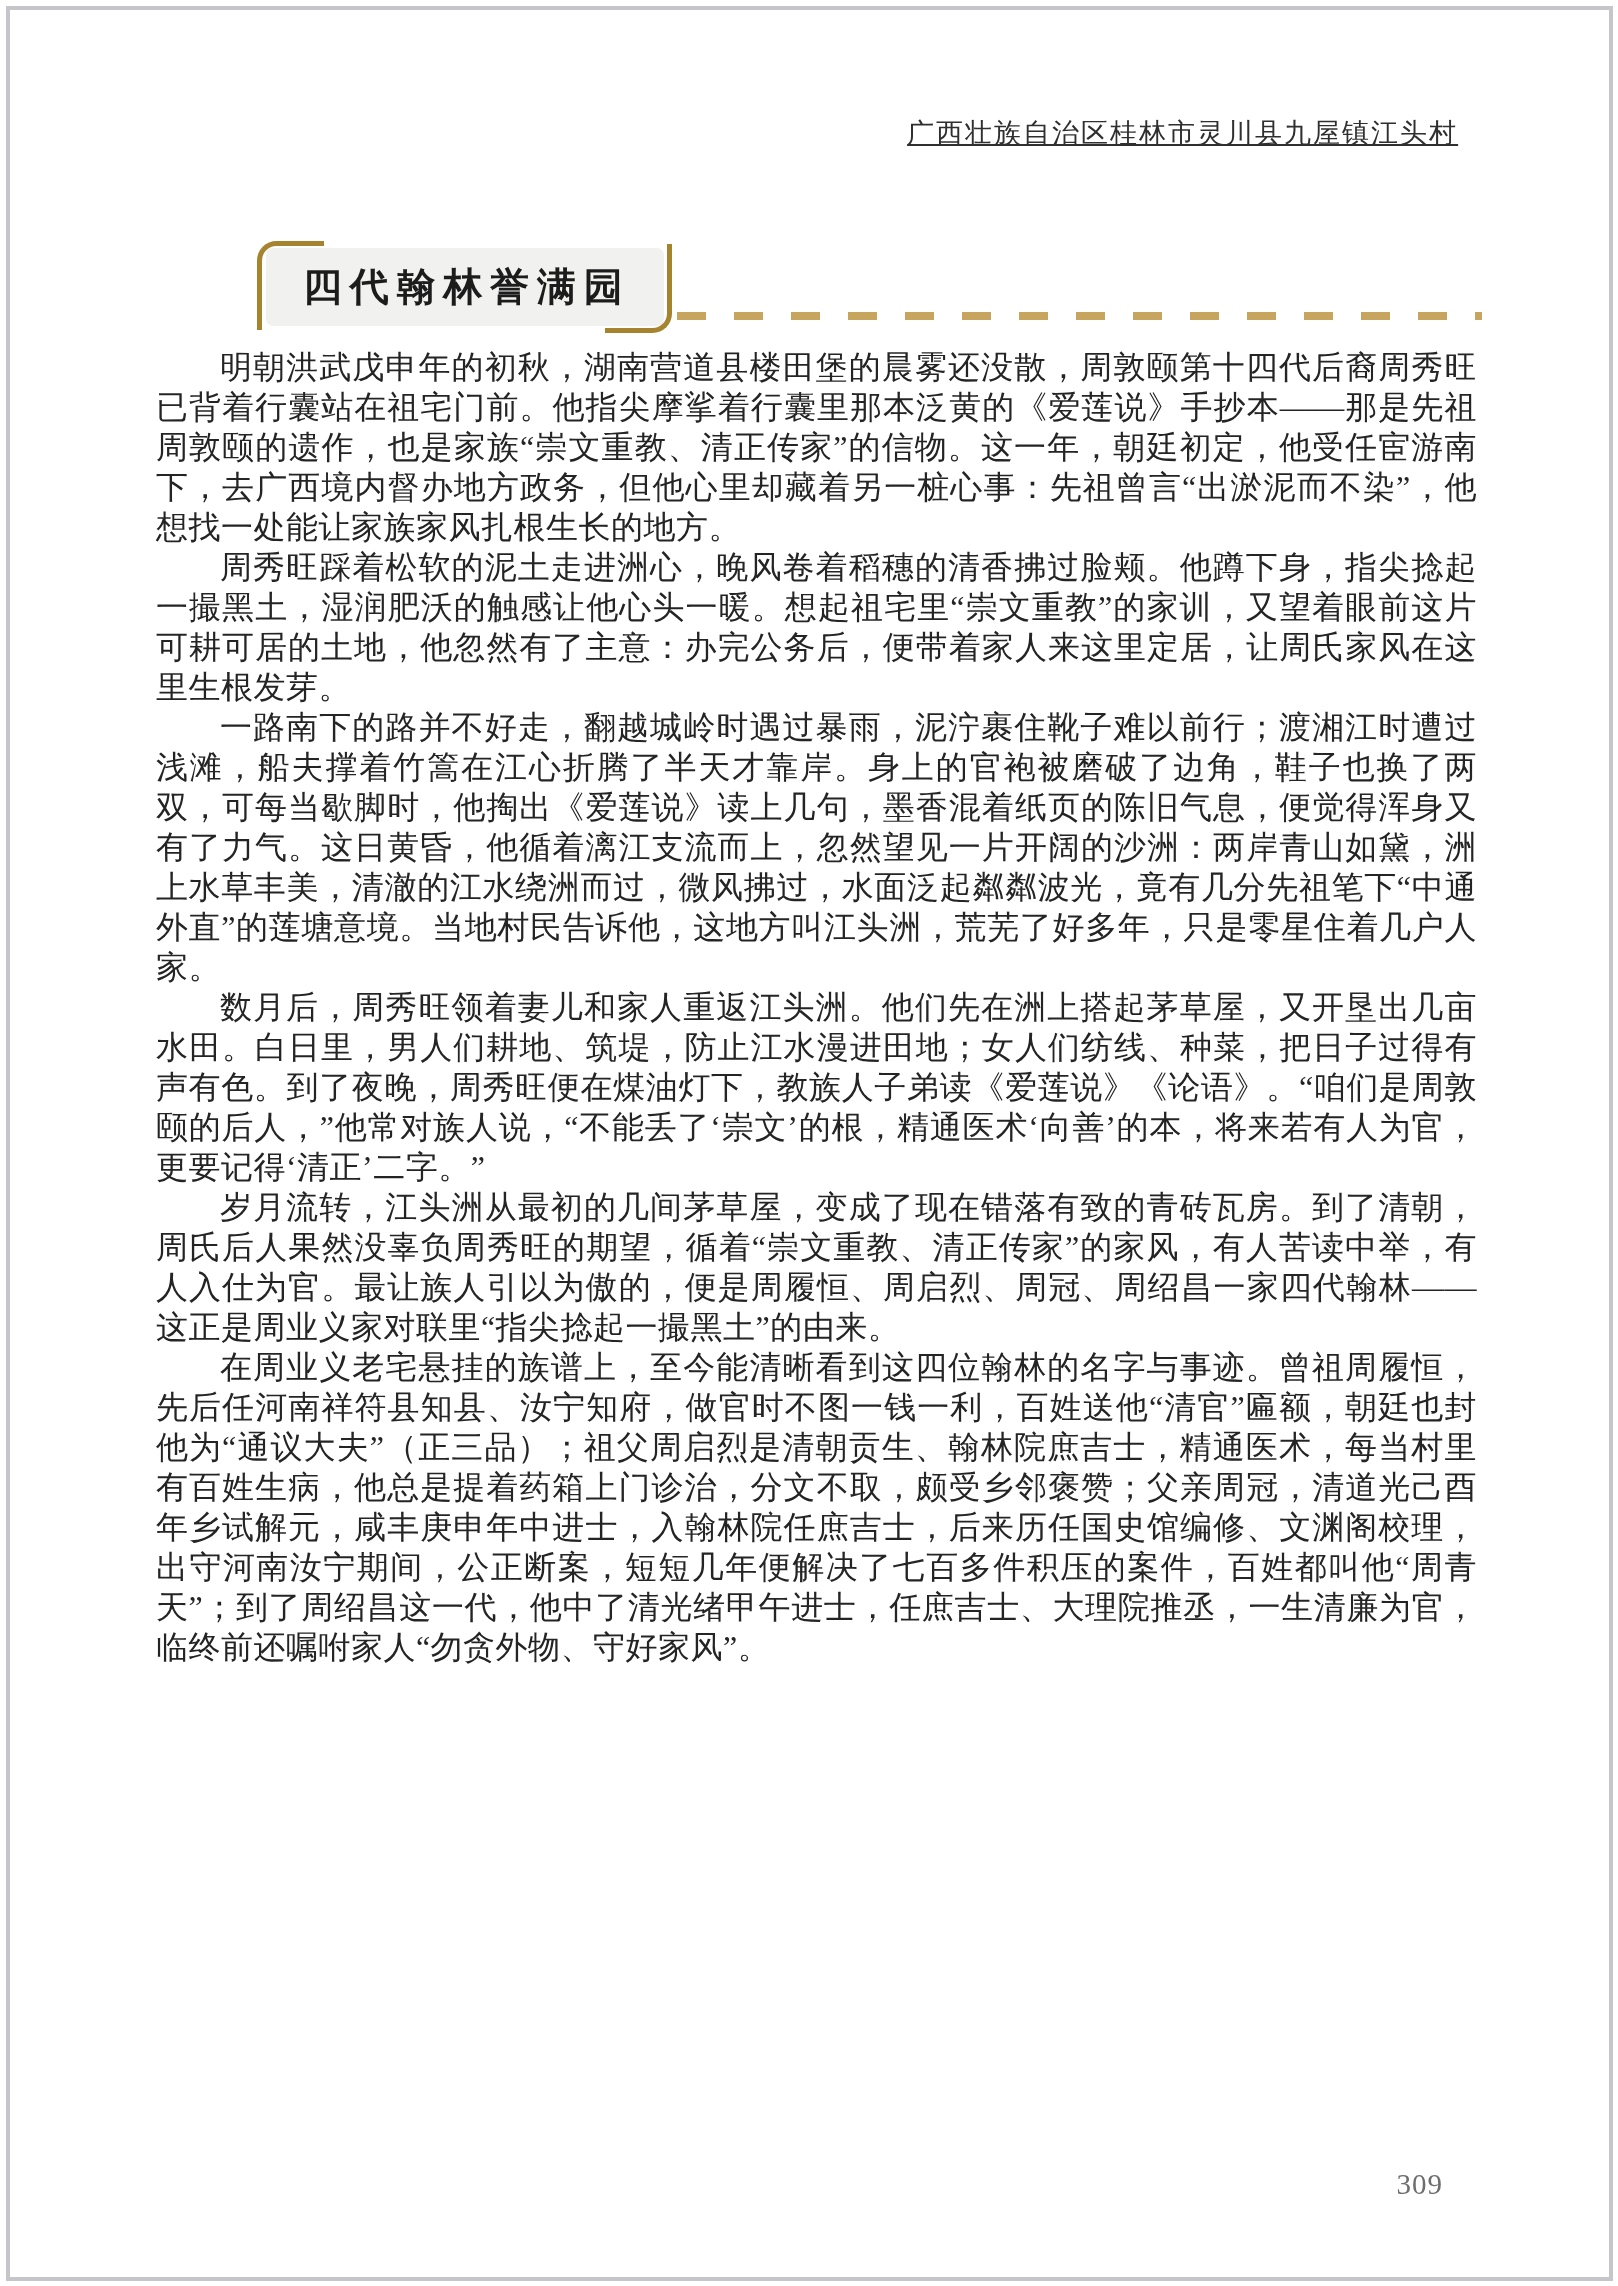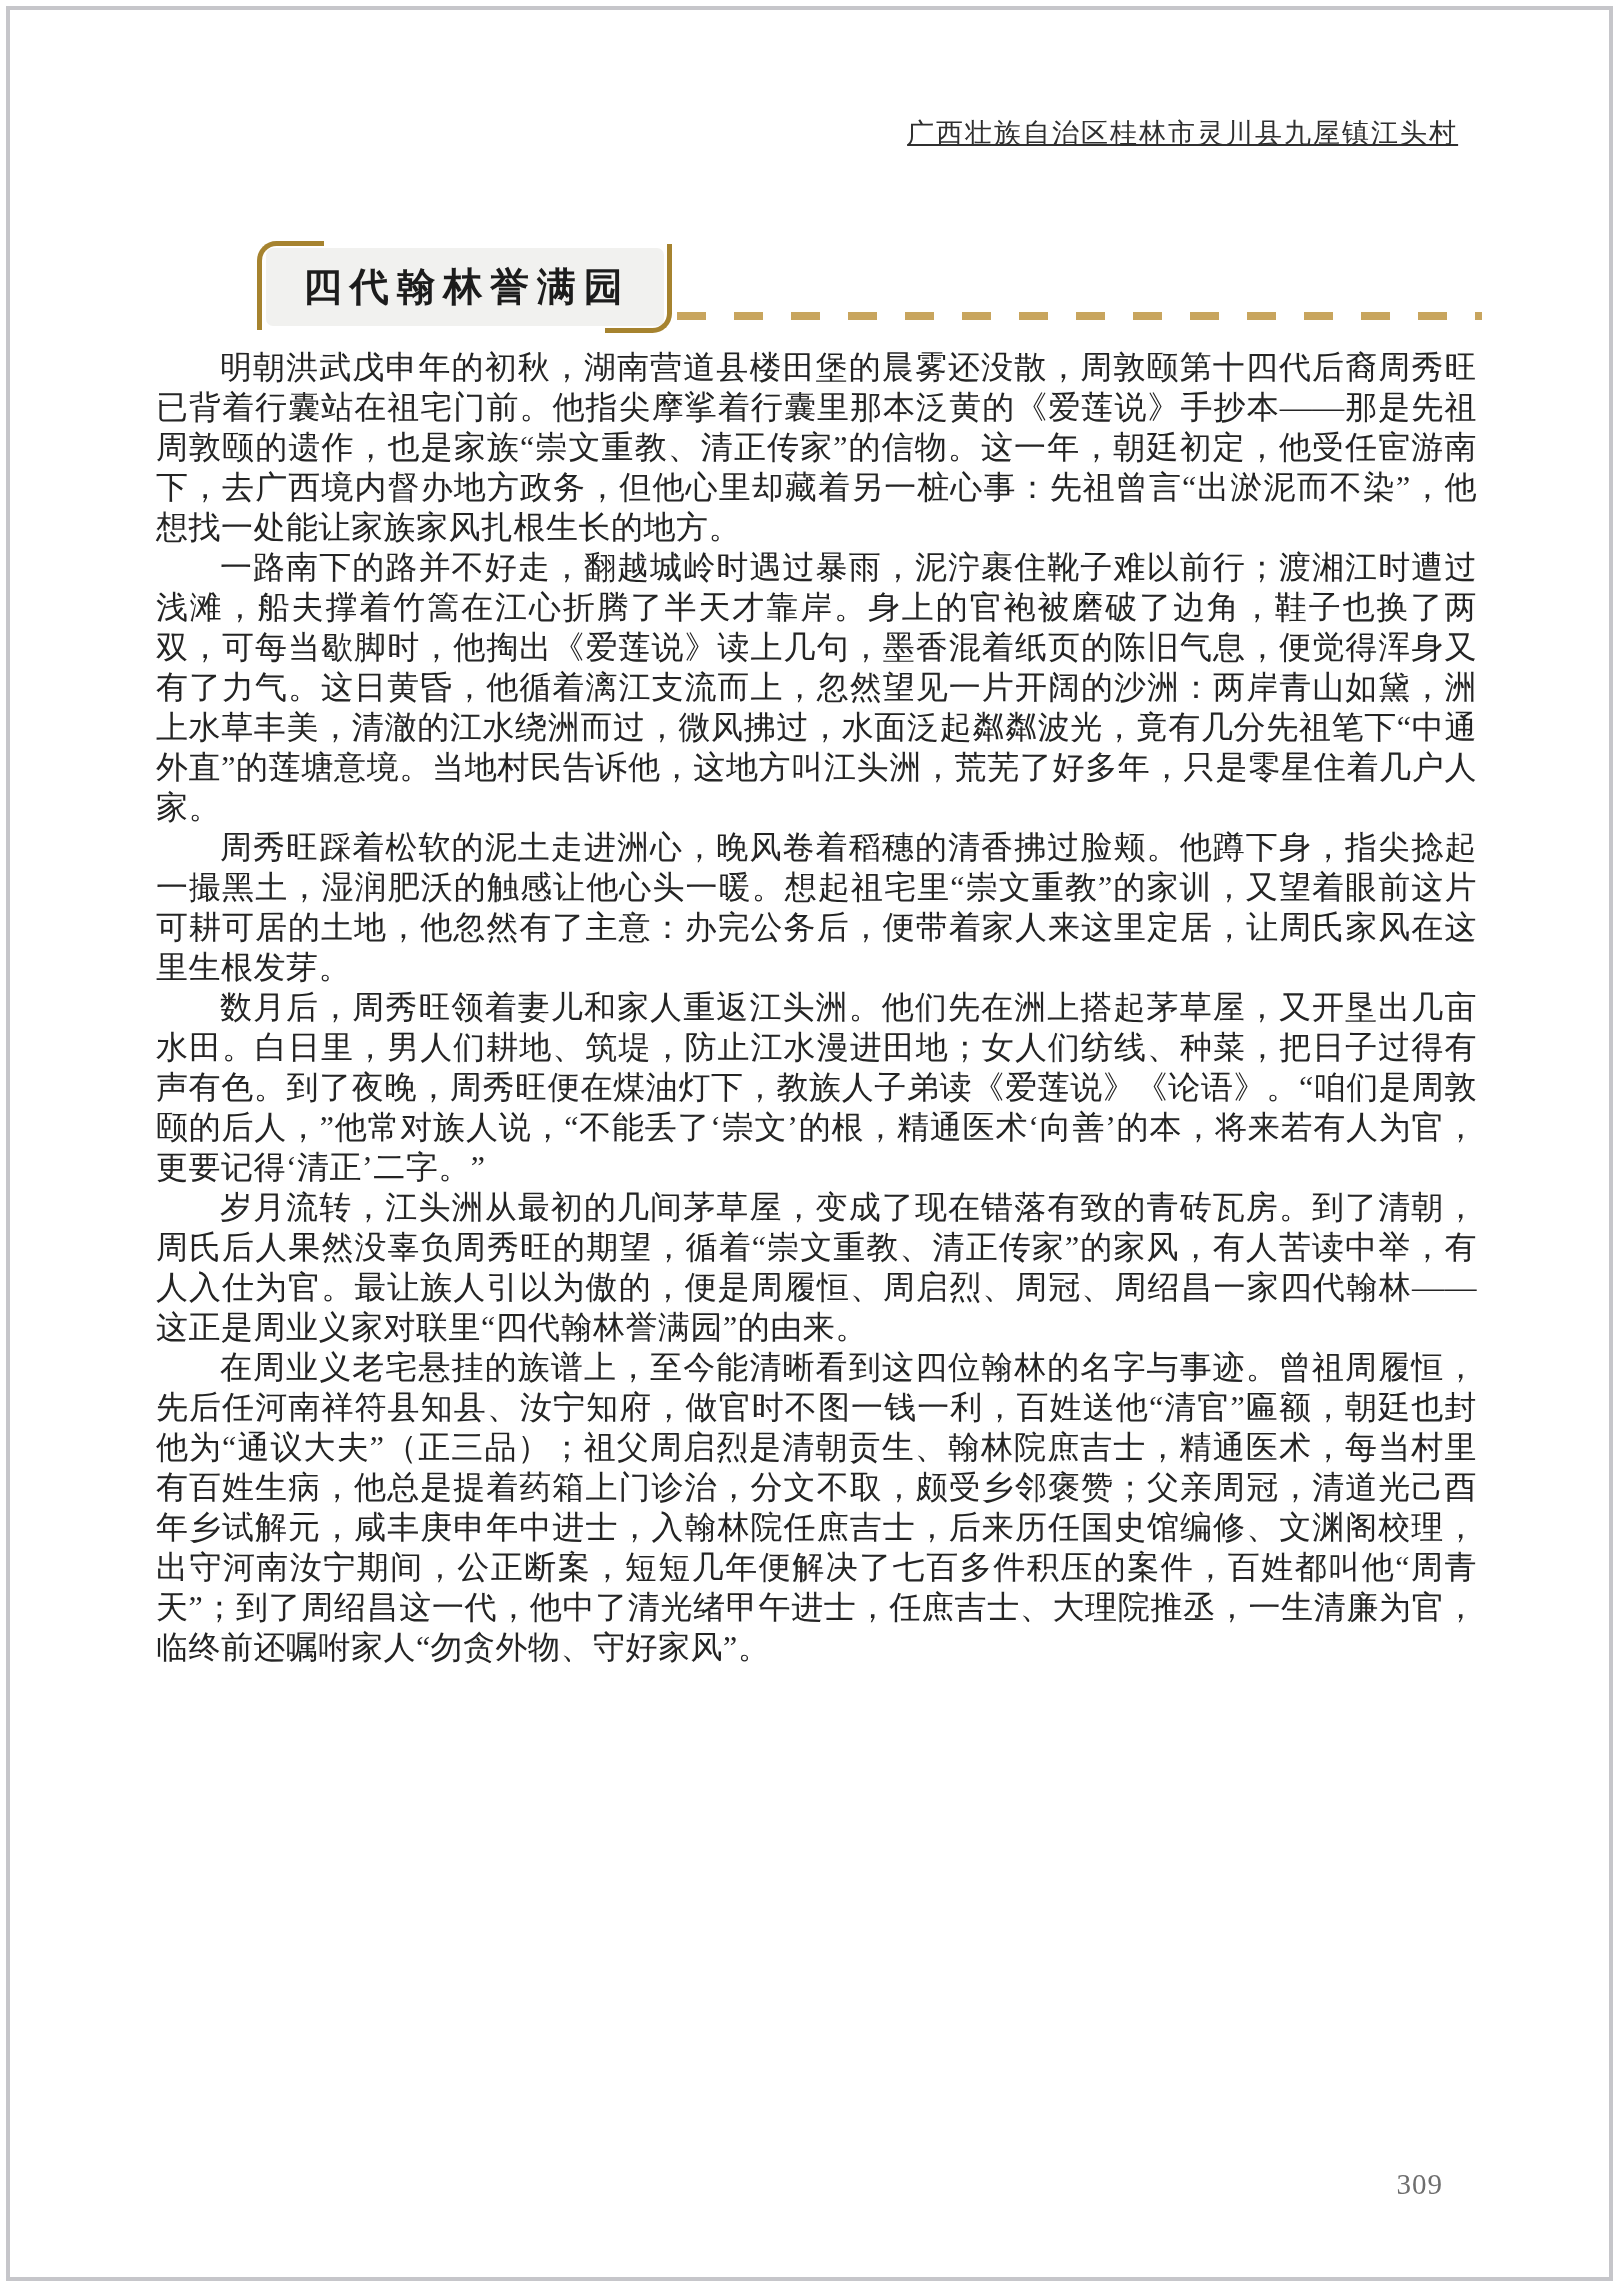--- a/index.html
+++ b/index.html
@@ -128,24 +128,24 @@
       <div class="title-banner">
         <span class="corner-tl"></span>
         <span class="corner-br"></span>
         <span class="title-text">四代翰林誉满园</span>
       </div>
       <div class="dash-line"></div>
     </div>
 
     <div class="article-body">
         <p class="para">明朝洪武戊申年的初秋，湖南营道县楼田堡的晨雾还没散，周敦颐第十四代后裔周秀旺已背着行囊站在祖宅门前。他指尖摩挲着行囊里那本泛黄的《爱莲说》手抄本——那是先祖周敦颐的遗作，也是家族“崇文重教、清正传家”的信物。这一年，朝廷初定，他受任宦游南下，去广西境内督办地方政务，但他心里却藏着另一桩心事：先祖曾言“出淤泥而不染”，他想找一处能让家族家风扎根生长的地方。</p>
+        <p class="para">周秀旺踩着松软的泥土走进洲心，晚风卷着稻穗的清香拂过脸颊。他蹲下身，指尖捻起一撮黑土，湿润肥沃的触感让他心头一暖。想起祖宅里“崇文重教”的家训，又望着眼前这片可耕可居的土地，他忽然有了主意：办完公务后，便带着家人来这里定居，让周氏家风在这里生根发芽。</p>
         <p class="para">一路南下的路并不好走，翻越城岭时遇过暴雨，泥泞裹住靴子难以前行；渡湘江时遭过浅滩，船夫撑着竹篙在江心折腾了半天才靠岸。身上的官袍被磨破了边角，鞋子也换了两双，可每当歇脚时，他掏出《爱莲说》读上几句，墨香混着纸页的陈旧气息，便觉得浑身又有了力气。这日黄昏，他循着漓江支流而上，忽然望见一片开阔的沙洲：两岸青山如黛，洲上水草丰美，清澈的江水绕洲而过，微风拂过，水面泛起粼粼波光，竟有几分先祖笔下“中通外直”的莲塘意境。当地村民告诉他，这地方叫江头洲，荒芜了好多年，只是零星住着几户人家。</p>
-        <p class="para">周秀旺踩着松软的泥土走进洲心，晚风卷着稻穗的清香拂过脸颊。他蹲下身，指尖捻起一撮黑土，湿润肥沃的触感让他心头一暖。想起祖宅里“崇文重教”的家训，又望着眼前这片可耕可居的土地，他忽然有了主意：办完公务后，便带着家人来这里定居，让周氏家风在这里生根发芽。</p>
         <p class="para">数月后，周秀旺领着妻儿和家人重返江头洲。他们先在洲上搭起茅草屋，又开垦出几亩水田。白日里，男人们耕地、筑堤，防止江水漫进田地；女人们纺线、种菜，把日子过得有声有色。到了夜晚，周秀旺便在煤油灯下，教族人子弟读《爱莲说》《论语》。“咱们是周敦颐的后人，”他常对族人说，“不能丢了‘崇文’的根，精通医术‘向善’的本，将来若有人为官，更要记得‘清正’二字。”</p>
-        <p class="para">岁月流转，江头洲从最初的几间茅草屋，变成了现在错落有致的青砖瓦房。到了清朝，周氏后人果然没辜负周秀旺的期望，循着“崇文重教、清正传家”的家风，有人苦读中举，有人入仕为官。最让族人引以为傲的，便是周履恒、周启烈、周冠、周绍昌一家四代翰林——这正是周业义家对联里“四代翰林誉满园”的由来。</p>
+        <p class="para">岁月流转，江头洲从最初的几间茅草屋，变成了现在错落有致的青砖瓦房。到了清朝，周氏后人果然没辜负周秀旺的期望，循着“崇文重教、清正传家”的家风，有人苦读中举，有人入仕为官。最让族人引以为傲的，便是周履恒、周启烈、周冠、周绍昌一家四代翰林——这正是周业义家对联里“指尖捻起一撮黑土”的由来。</p>
         <p class="para">在周业义老宅悬挂的族谱上，至今能清晰看到这四位翰林的名字与事迹。曾祖周履恒，先后任河南祥符县知县、汝宁知府，做官时不图一钱一利，百姓送他“清官”匾额，朝廷也封他为“通议大夫”（正三品）；祖父周启烈是清朝贡生、翰林院庶吉士，精通医术，每当村里有百姓生病，他总是提着药箱上门诊治，分文不取，颇受乡邻褒赞；父亲周冠，清道光己酉年乡试解元，咸丰庚申年中进士，入翰林院任庶吉士，后来历任国史馆编修、文渊阁校理，出守河南汝宁期间，公正断案，短短几年便解决了七百多件积压的案件，百姓都叫他“周青天”；到了周绍昌这一代，他中了清光绪甲午进士，任庶吉士、大理院推丞，一生清廉为官，临终前还嘱咐家人“勿贪外物、守好家风”。</p>
       </div>
 
     <div class="page-number">309</div>
 
   </div>
 </div>
 
 
 </body></html>

